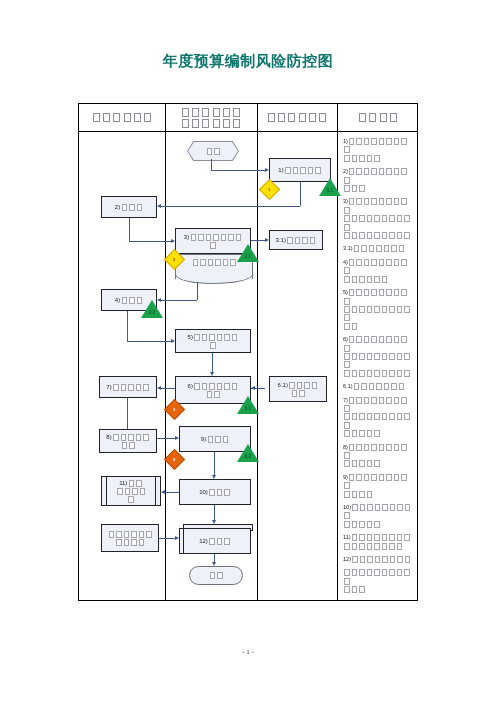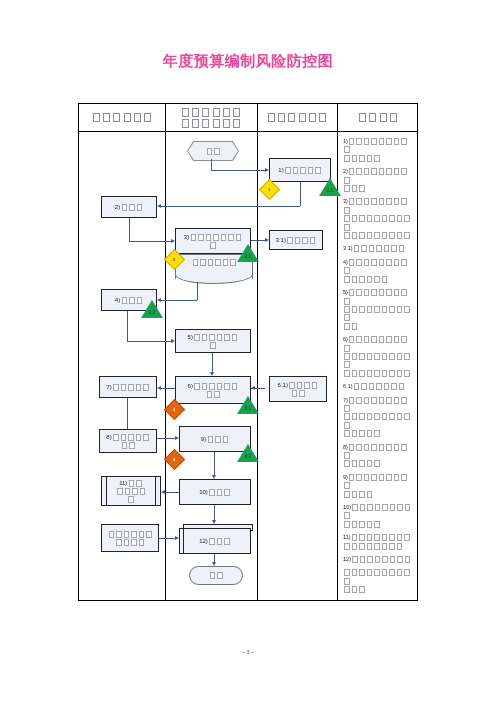--- a/index.html
+++ b/index.html
@@ -10,21 +10,21 @@
     position:relative;
     overflow:hidden;
   }
   
   #doc-title{
     position:absolute;left:0;top:52px;width:496px;
     text-align:center;
     font-family:"Liberation Serif", serif;
     font-weight:bold;
     font-size:15px;
-    color:#ec4899;
+    color:#0f766e;
     letter-spacing:.5px;
   }
   
   #risk-table{
     position:absolute;left:78px;top:103px;
     width:340px;height:498px;
     border:1.2px solid #000;
     box-sizing:border-box;
   }
   .vline{position:absolute;top:0;bottom:0;width:1.2px;background:#000;}

